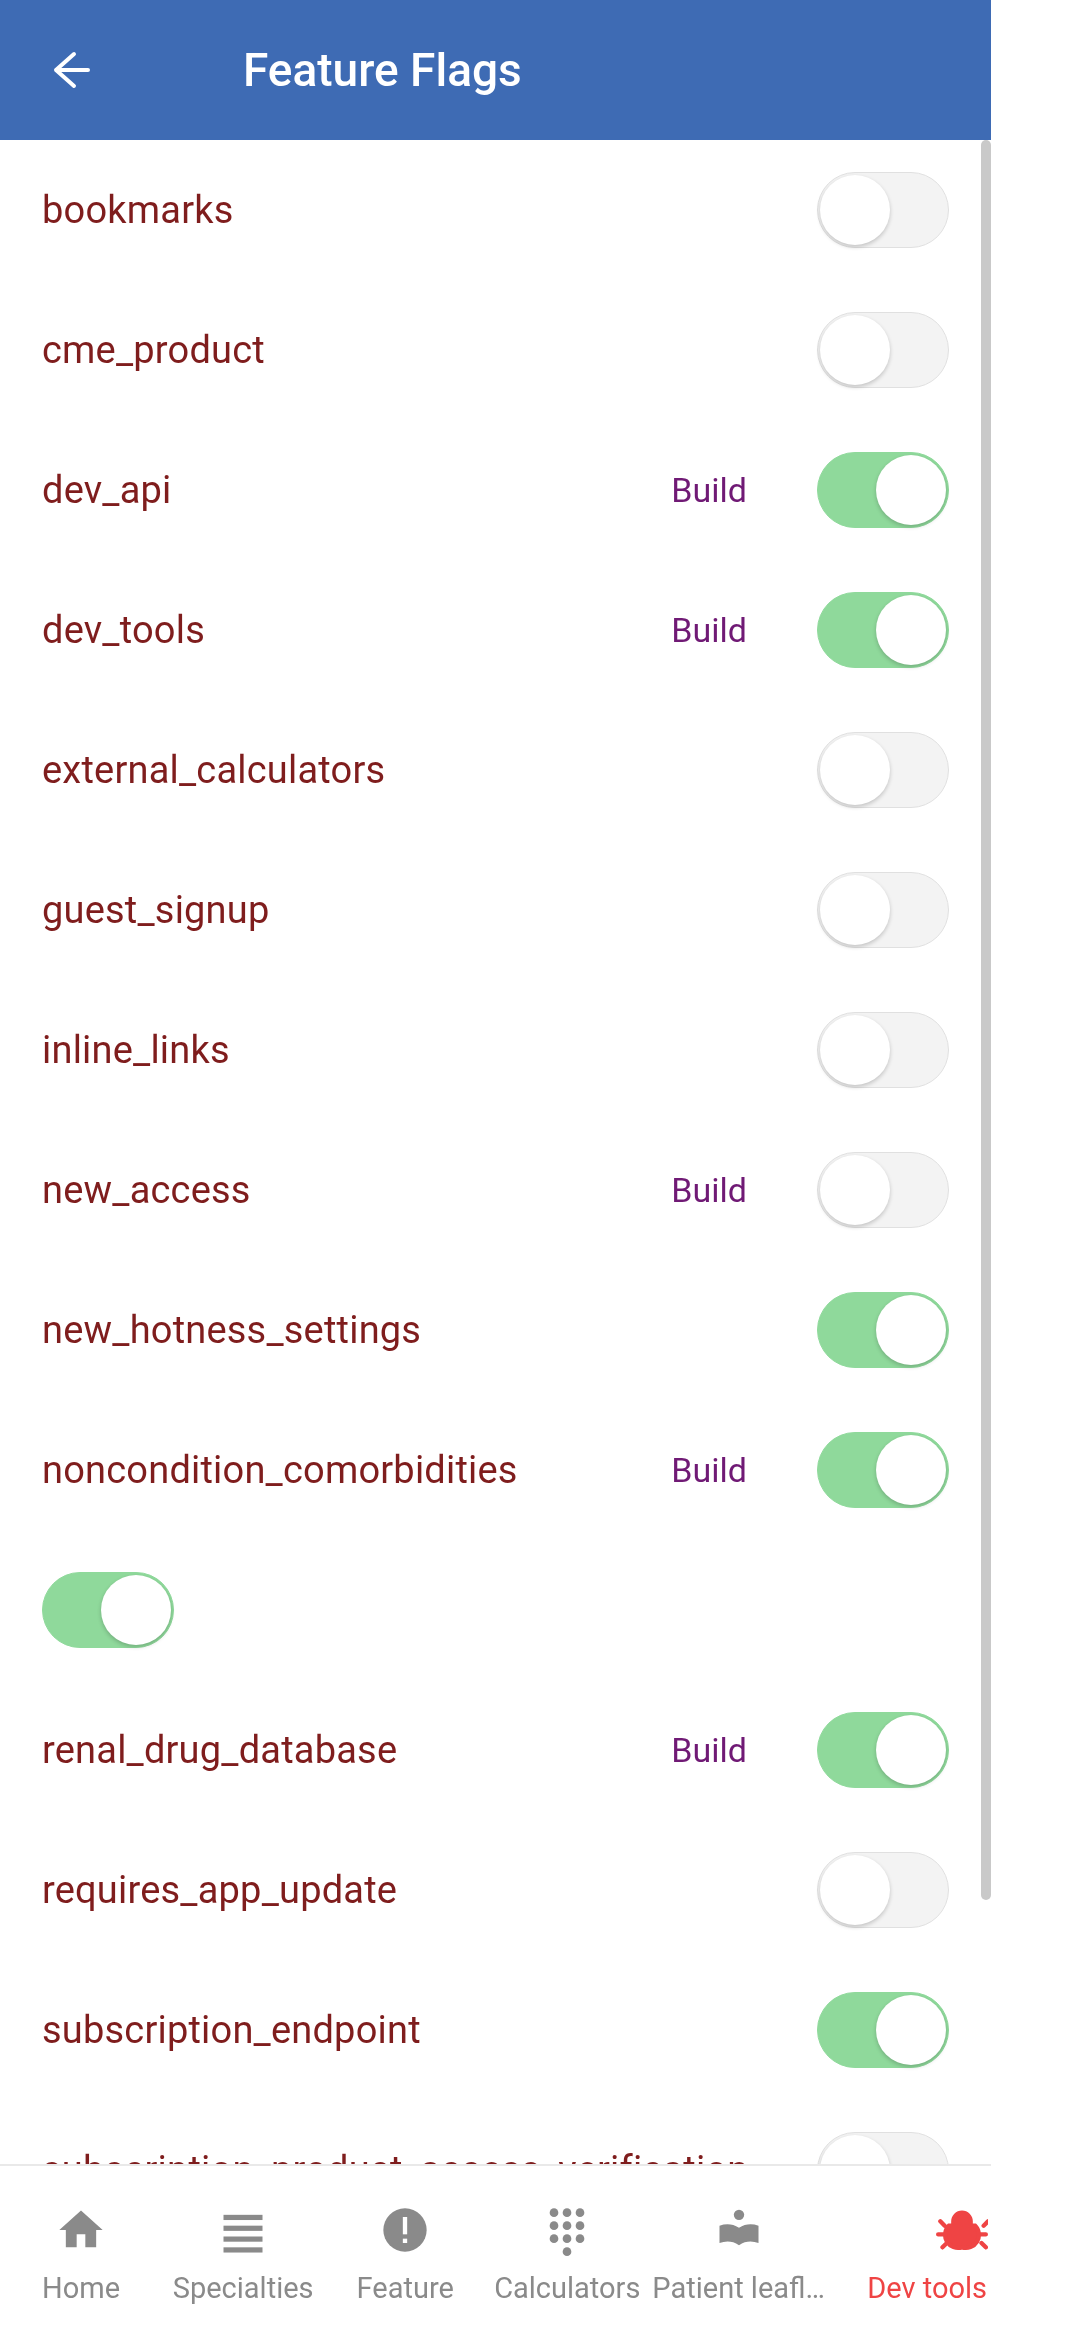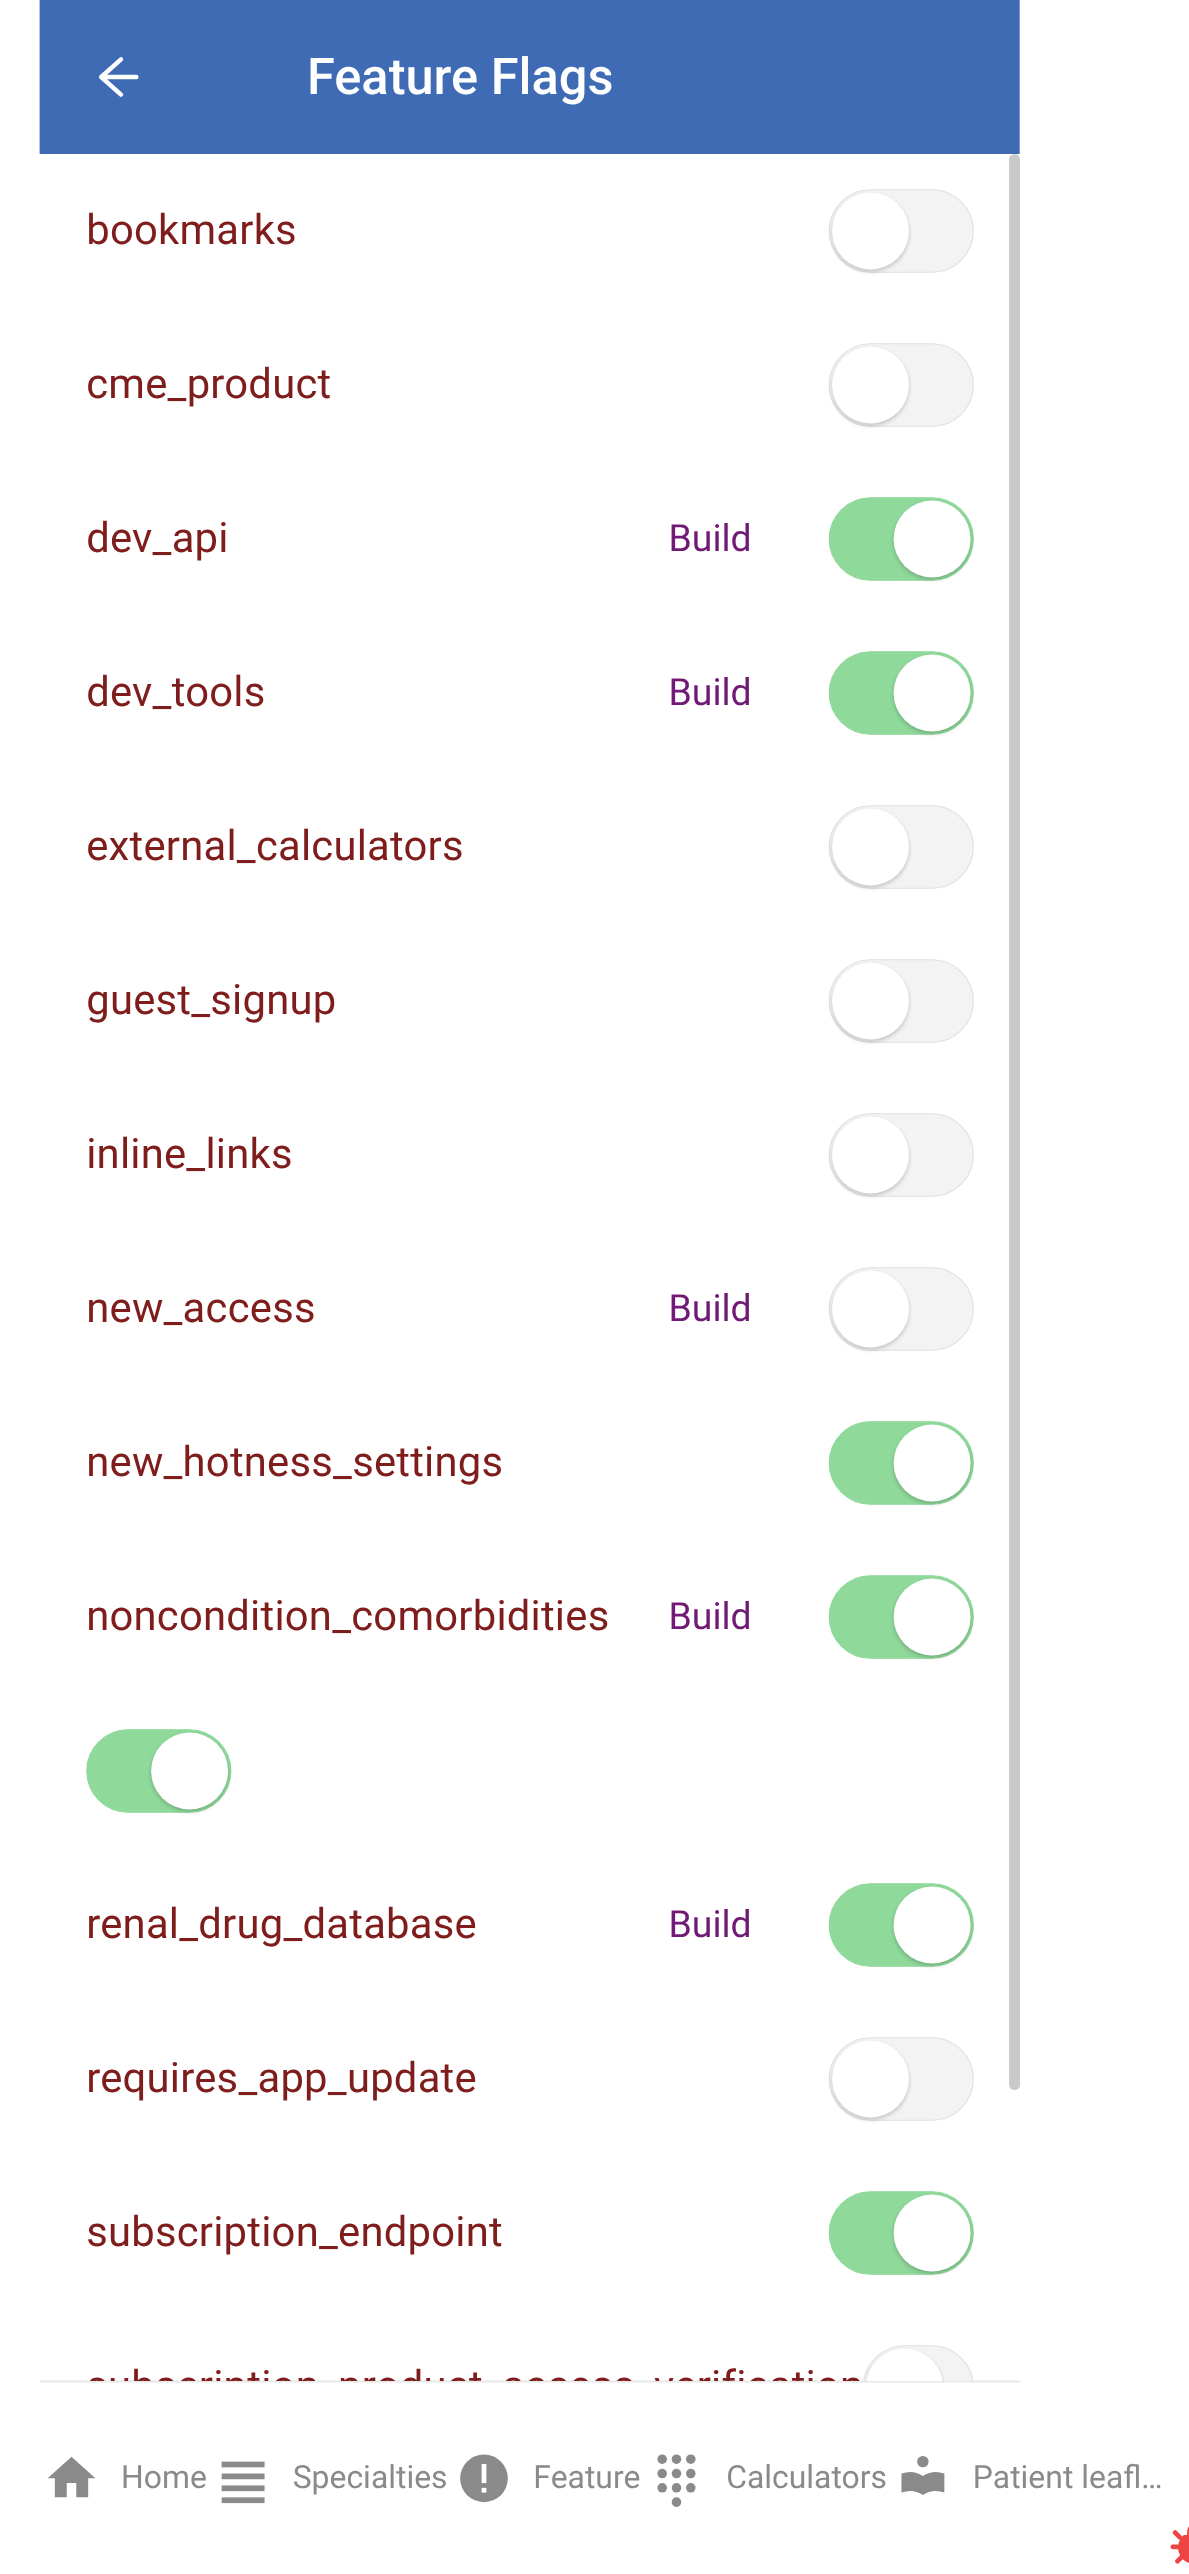--- a/index.html
+++ b/index.html
@@ -1,17 +1,17 @@
 <!DOCTYPE html>
 <html><head>
 <meta charset="utf-8">
 <style>
   * { box-sizing: border-box; margin: 0; padding: 0; }
   html, body { width: 1081px; height: 2340px; font-family: -apple-system, "Segoe UI", Roboto, Helvetica, Arial, sans-serif; background: #fff; overflow: hidden; }
-  .screen { width: 891px; height: 2340px; display: flex; flex-direction: column; position: relative; margin-left: 36px; }
+  .screen { width: 991px; height: 2340px; display: flex; flex-direction: column; position: relative; }
 
   
   .appbar { height: 140px; background: #3e6bb4; display: flex; align-items: center; padding-left: 38px; }
   .back-btn { width: 60px; height: 60px; display: flex; align-items: center; justify-content: center; cursor: pointer; }
   .back-btn svg { width: 48px; height: 48px; stroke: #fff; stroke-width: 4; fill: none; stroke-linecap: round; stroke-linejoin: round; }
   .appbar-title { color: #fff; font-size: 46px; font-weight: 500; margin-left: 145px; }
 
   
   .list { flex: 1; overflow-y: auto; position: relative; }
   .row { height: 140px; display: flex; align-items: center; padding: 0 42px 0 42px; }
@@ -24,21 +24,21 @@
   .toggle.off { background: #f3f3f3; }
   .toggle.off .knob { left: 2px; }
   .toggle.on { background: #8fd99b; border-color: #8fd99b; }
   .toggle.on .knob { left: 58px; }
 
   
   .scroll-hint { position: absolute; top: 0; right: 0; width: 10px; height: 1760px; background: #c9c9c9; border-radius: 5px; }
 
   
   .bottomnav { height: 176px; border-top: 2px solid #e9e9e9; display: flex; align-items: stretch; }
-  .nav-item { flex: 1; display: flex; flex-direction: row; align-items: center; justify-content: center; gap: 12px; cursor: pointer; color: #8a8a8a; }
+  .nav-item { flex: 1; display: flex; flex-direction: column; align-items: center; justify-content: center; gap: 12px; cursor: pointer; color: #8a8a8a; }
   .nav-item.active { color: #ef4444; align-items: flex-end; }
   .nav-item .icon { width: 58px; height: 58px; display: flex; align-items: center; justify-content: center; }
   .nav-item .label { font-size: 29px; white-space: nowrap; overflow: hidden; text-overflow: ellipsis; max-width: 100%; padding: 0 4px; }
   .nav-item svg { fill: currentColor; }
 </style>
 </head>
 <body>
 
 <div class="screen">
   <div class="appbar">

